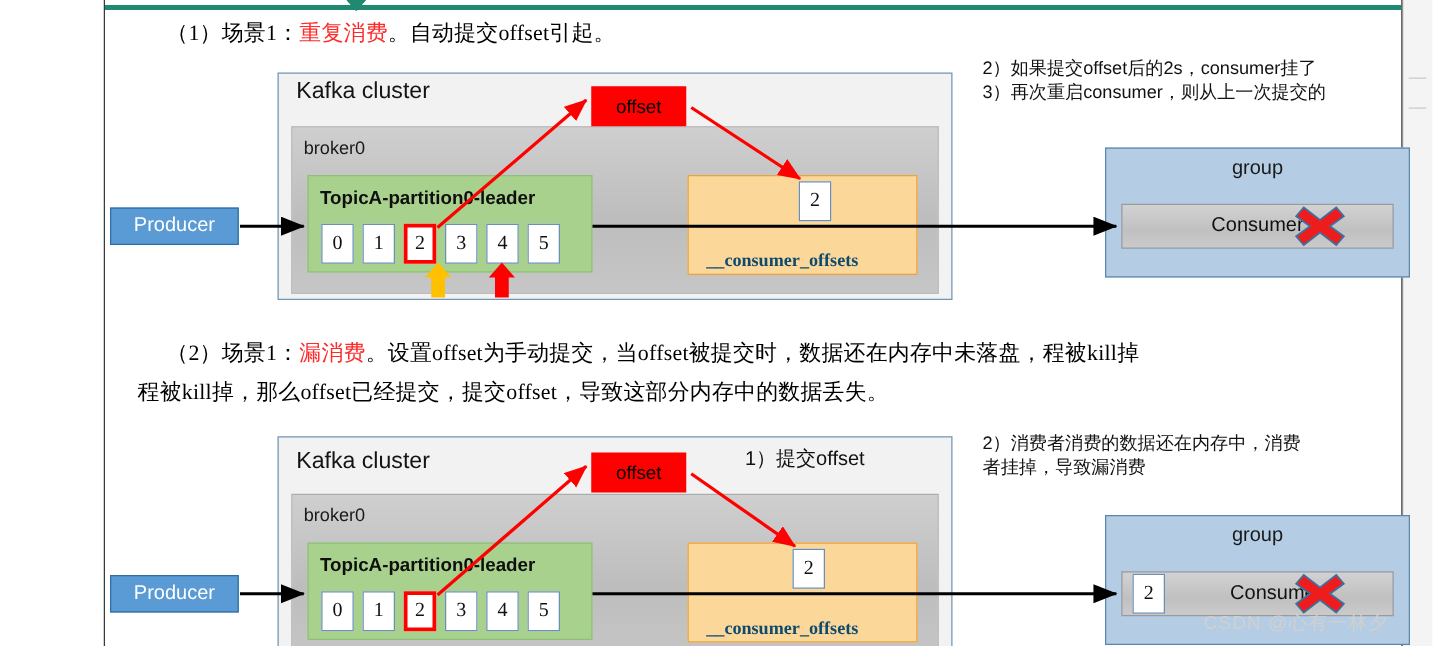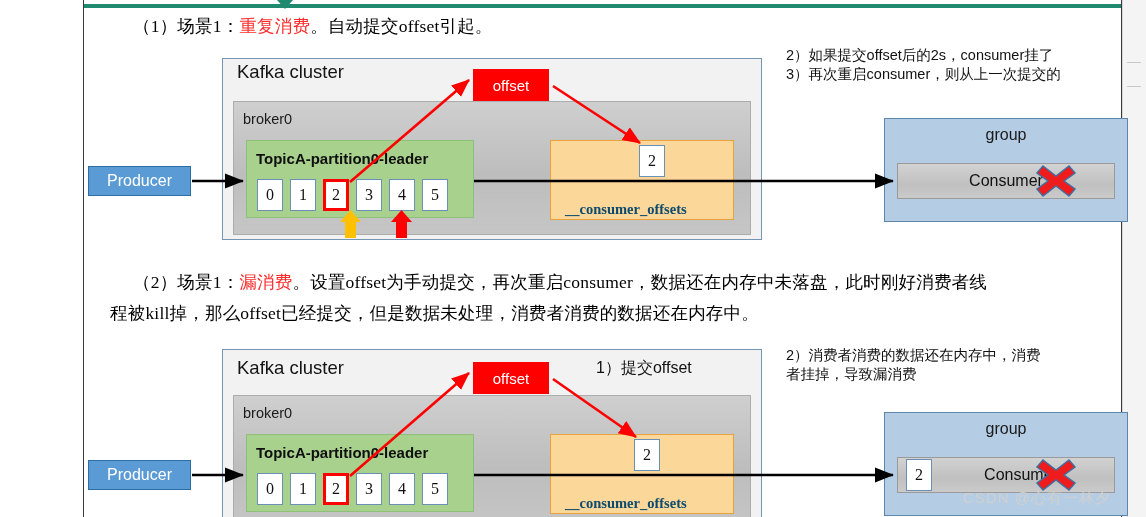--- a/index.html
+++ b/index.html
@@ -41,21 +41,21 @@
   .offsets-label{position:absolute;font-size:14.5px;font-weight:bold;color:#0c4a6e;
      font-family:"Liberation Serif","DejaVu Serif",serif;}
   .offset-cell{position:absolute;width:26px;height:32px;background:#fff;border:1px solid #6b8fb5;box-sizing:border-box;
      display:flex;align-items:center;justify-content:center;font-size:16px;color:#111;
      font-family:"Liberation Serif","DejaVu Serif",serif;}
 
   .producer-box{position:absolute;background:#5b9bd5;border:1px solid #2e6ea6;box-sizing:border-box;
      display:flex;align-items:center;justify-content:center;color:#ffffff;font-size:16px;}
 
   .offset-tag{position:absolute;background:#ff0000;display:flex;align-items:center;justify-content:center;
-     color:#ffffff;font-size:15px;}
+     color:#000000;font-size:15px;}
 
   .group-box{position:absolute;background:#b4cde4;border:1px solid #5d86ad;box-sizing:border-box;}
   .group-title{position:absolute;width:100%;text-align:center;font-size:16px;color:#1a1a1a;}
   .consumer-box{position:absolute;background:#c6c6c6;border:1px solid #9a9a9a;box-sizing:border-box;
      background:linear-gradient(180deg,#d2d2d2 0%,#c0c0c0 60%,#cacaca 100%);
      display:flex;align-items:center;justify-content:center;font-size:16px;color:#111;position:absolute;}
   .consumer-label{position:absolute;font-size:16px;color:#111;}
 
   .note{position:absolute;font-size:14.5px;line-height:19px;color:#111;}
   svg.overlay{position:absolute;left:0;top:0;width:1146px;height:517px;pointer-events:none;}
@@ -120,23 +120,23 @@
   <div class="consumer-box" style="left:897px;top:163px;width:218px;height:36px;">
     <span>Consumer</span>
   </div>
   <div class="xmark" style="left:1036px;top:164px;">
     <svg viewBox="0 0 40 34" width="40" height="34">
       <polygon points="7,2 20,12 33,2 39,9 28,17 39,25 33,32 20,22 7,32 1,25 12,17 1,9" fill="#ee1c1c" stroke="#3f6fa0" stroke-width="1.4"></polygon>
     </svg>
   </div>
 
   <div class="prose" style="left:133px;top:268px;">
-    <span>（2）场景1：</span><span class="red">漏消费</span><span>。设置offset为手动提交，再次重启consumer，数据还在内存中未落盘，此时刚好消费者线</span>
-  </div>
-  <div class="prose" style="left:110px;top:299px;">程被kill掉，那么offset已经提交，但是数据未处理，消费者消费的数据还在内存中。</div>
+    <span>（2）场景1：</span><span class="red">漏消费</span><span>。设置offset为手动提交，当offset被提交时，数据还在内存中未落盘，程被kill掉</span>
+  </div>
+  <div class="prose" style="left:110px;top:299px;">程被kill掉，那么offset已经提交，提交offset，导致这部分内存中的数据丢失。</div>
 
   <div class="producer-box" style="left:88px;top:460px;width:103px;height:30px;">
     <span>Producer</span>
   </div>
 
   <div class="cluster-box" style="left:222px;top:349px;width:540px;height:182px;"></div>
   <div class="cluster-title" style="left:237px;top:357px;">Kafka cluster</div>
   <div class="broker-box" style="left:233px;top:395px;width:518px;height:134px;"></div>
   <div class="broker-title" style="left:243px;top:405px;">broker0</div>
 

